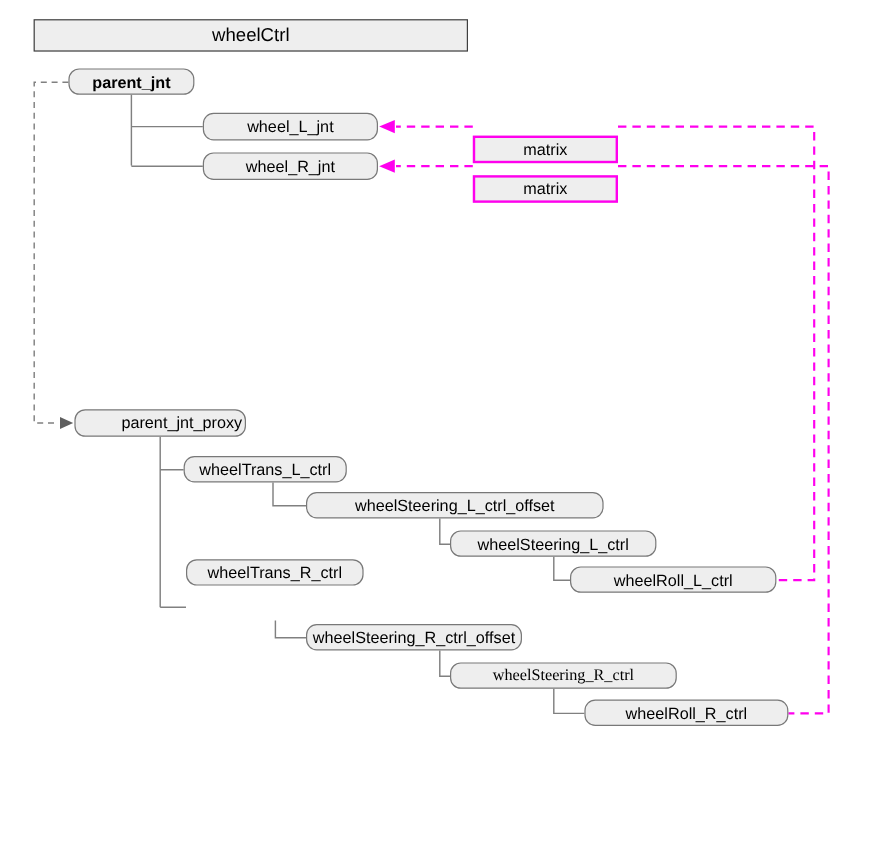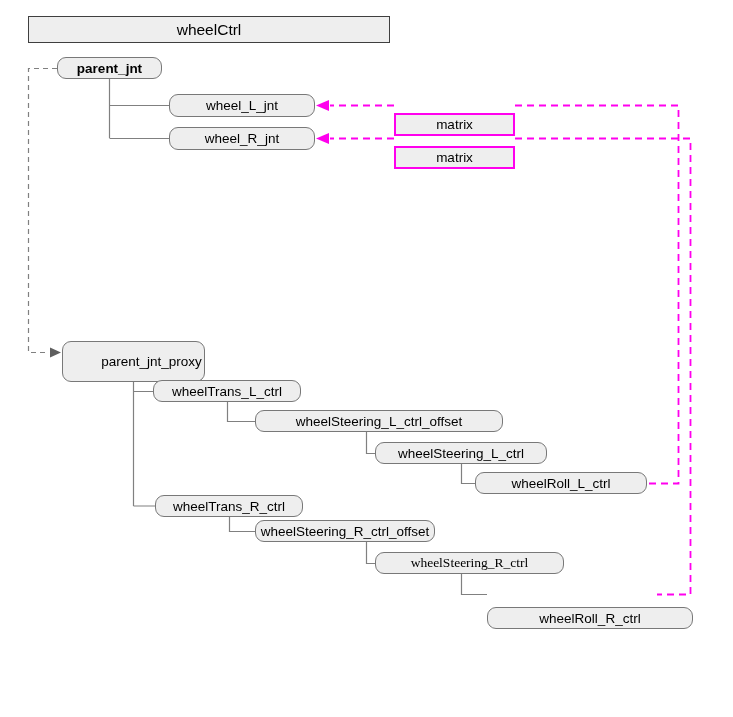--- a/index.html
+++ b/index.html
@@ -47,29 +47,29 @@
     border-radius:0;
     margin-top:19px;
   }
   
   .n-title   {left:28px;  top:16px;  width:362px; height:27px;}
   .n-pjnt    {left:57px;  top:57px;  width:105px; height:22px;font-weight:bold;}
   .n-wljnt   {left:169px; top:94px;  width:146px; height:23px;}
   .n-wrjnt   {left:169px; top:127px; width:146px; height:23px;}
   .n-matl    {left:394px; top:94px;  width:121px; height:23px;}
   .n-matr    {left:394px; top:127px; width:121px; height:23px;}
-  .n-proxy   {left:62px;  top:341px; width:143px; height:41px;padding-left:36px;}
-  .n-transl  {left:153px; top:380px; width:148px; height:22px;}
+  .n-proxy   {left:62px;  top:341px; width:143px; height:23px;padding-left:36px;}
+  .n-transl  {left:153px; top:380px; width:136px; height:22px;}
   .n-steloffl{left:255px; top:410px; width:248px; height:22px;}
   .n-stel    {left:375px; top:442px; width:172px; height:22px;}
   .n-rolll   {left:475px; top:472px; width:172px; height:22px;}
-  .n-transr  {left:155px; top:495px; width:148px; height:22px;}
+  .n-transr  {left:155px; top:466px; width:148px; height:22px;}
   .n-steloffr{left:255px; top:520px; width:180px; height:22px;}
   .n-ster    {left:375px; top:552px; width:189px; height:22px;font-family:Liberation Serif, serif;}
-  .n-rollr   {left:487px; top:583px; width:206px; height:22px;margin-top:24px;}
+  .n-rollr   {left:487px; top:583px; width:170px; height:22px;}
 </style>
 </head>
 <body>
 
 <div id="canvas">
 
   <svg id="edges" viewBox="0 0 733 717" xmlns="http://www.w3.org/2000/svg">
 
     <path class="edge-gray" d="M109.5 79 V138 M109.5 105.5 H169 M109.5 138.5 H169"></path>
 

